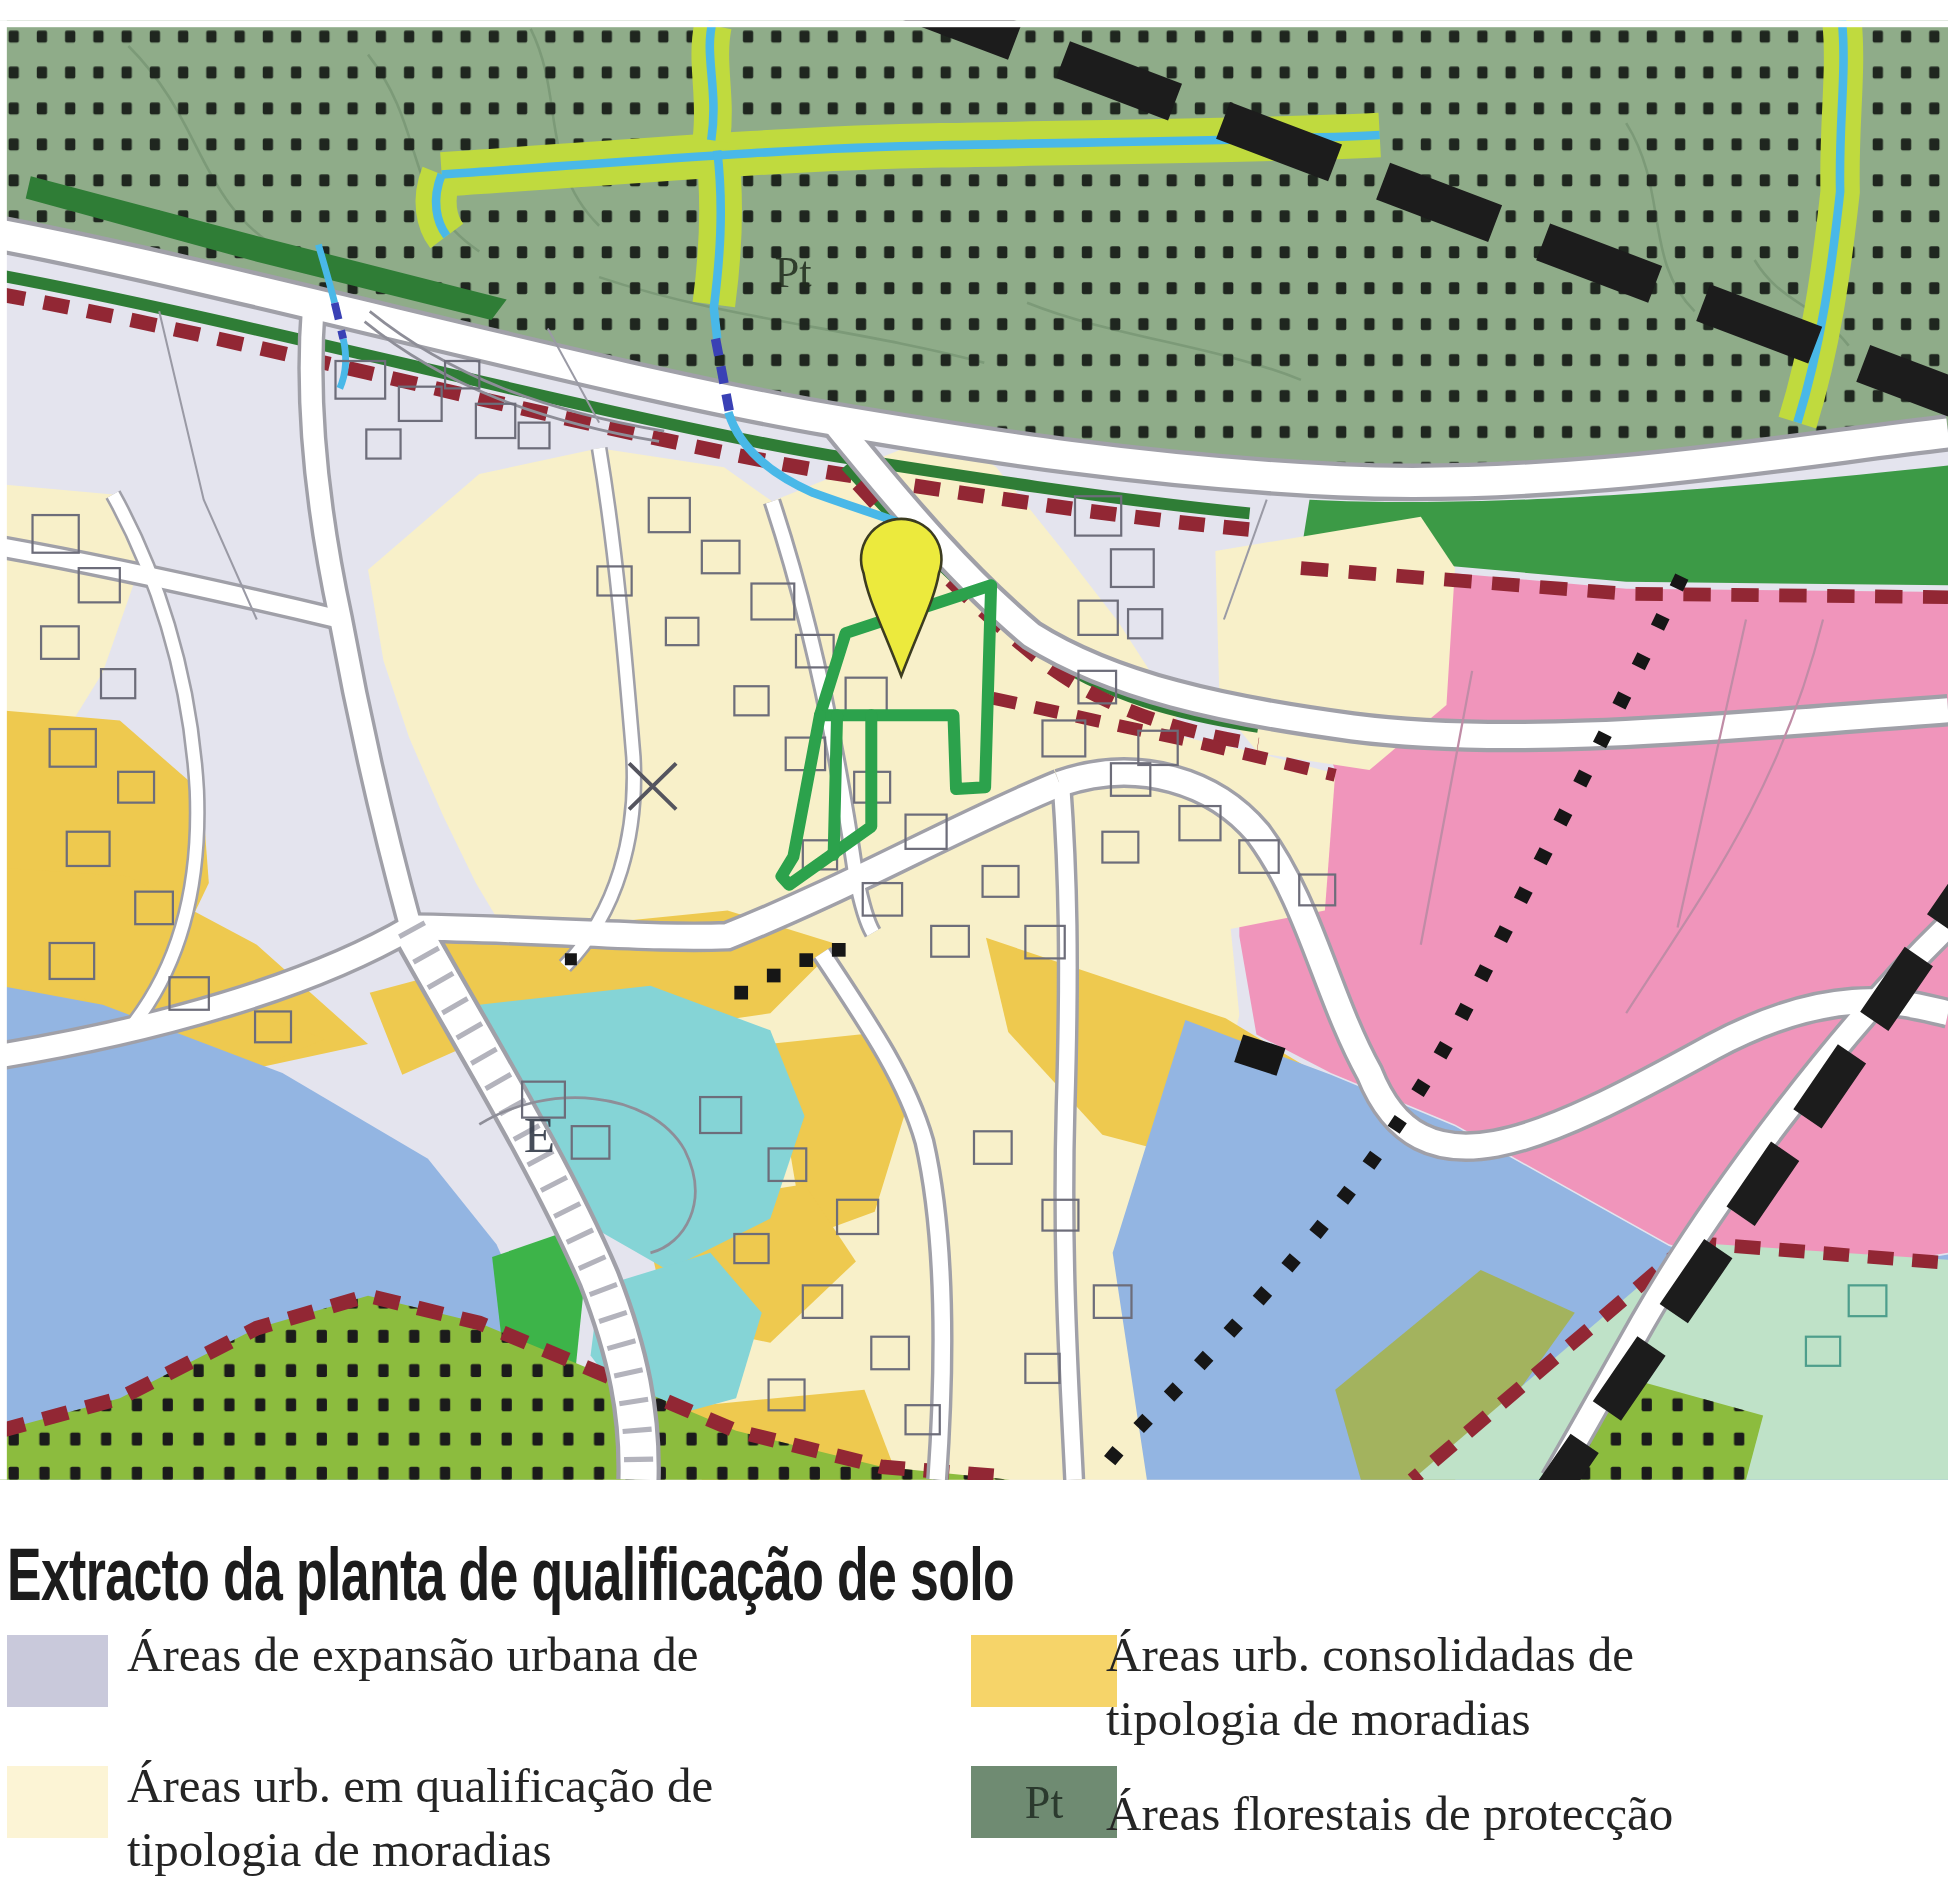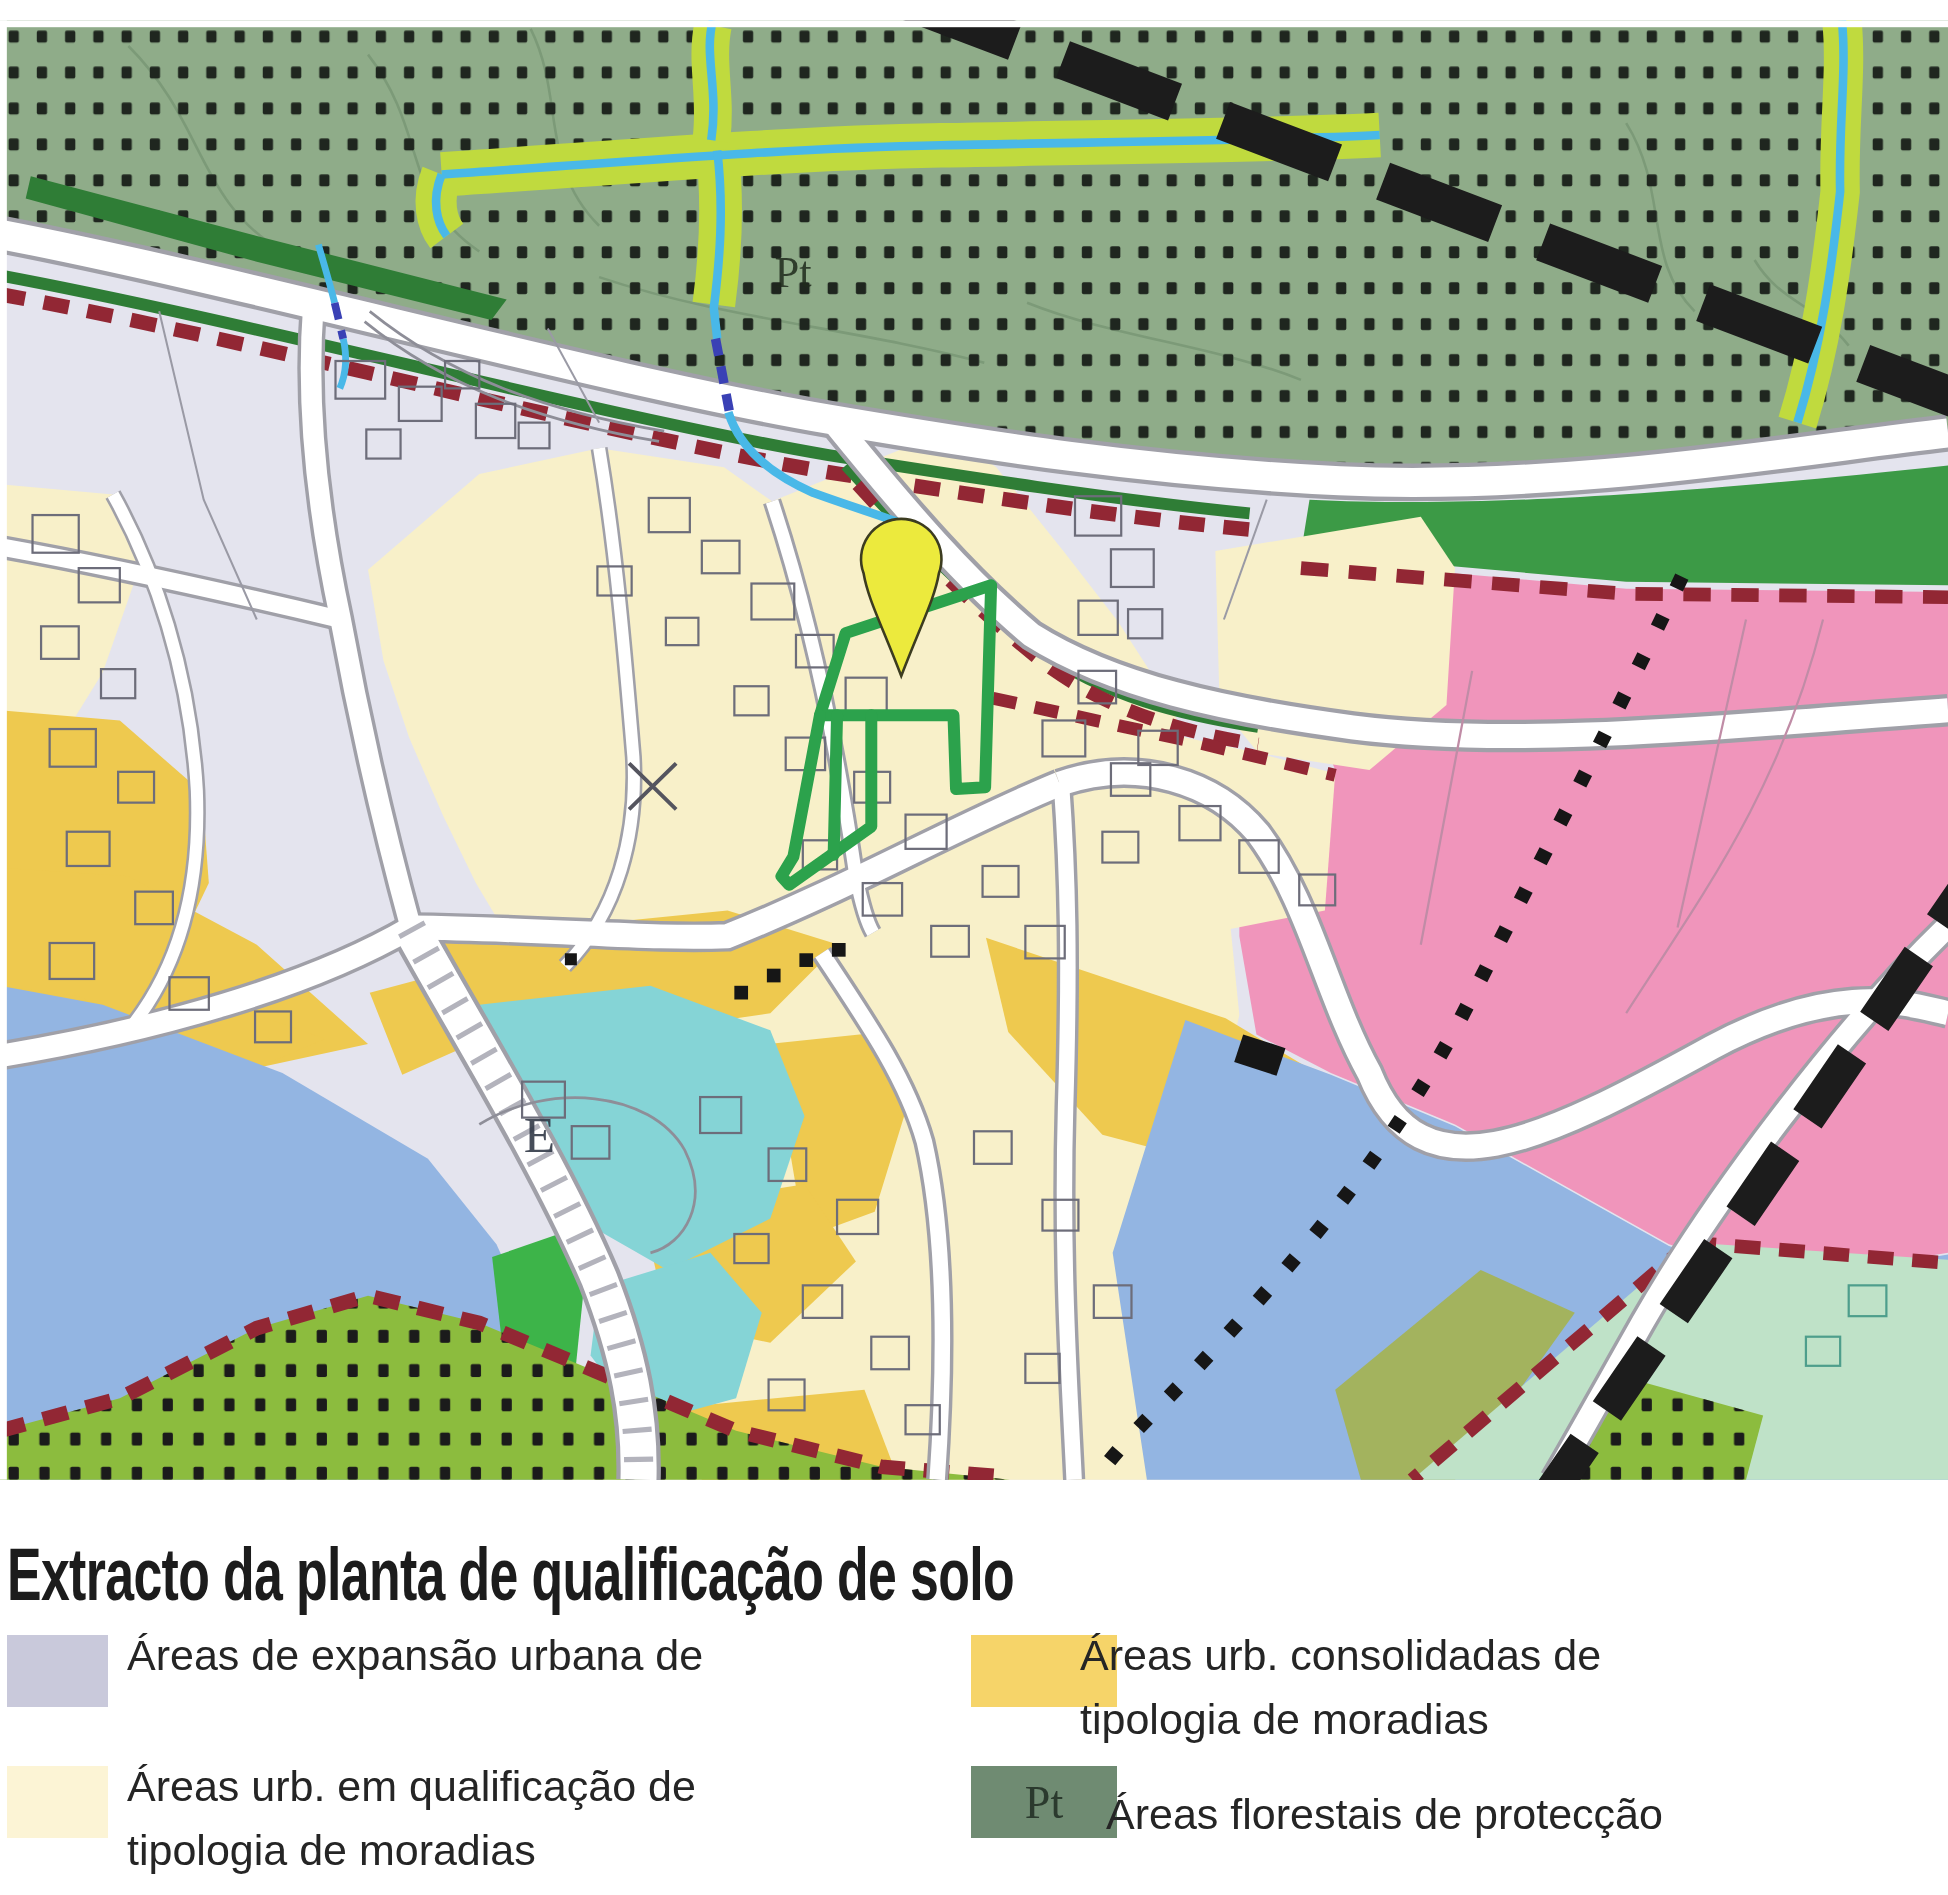--- a/index.html
+++ b/index.html
@@ -7,21 +7,21 @@
         font-family:"Liberation Sans",sans-serif;margin-top:20px;}
   .map-wrap{position:absolute;left:0;top:0;width:1948px;height:1460px;}
   svg{display:block;}
   .bld{fill:none;stroke:#6d6d7a;stroke-width:2.6;}
   .bldm{fill:none;stroke:#4e9e8c;stroke-width:2.6;}
   .title{position:absolute;left:6.8px;top:1512px;font-size:74px;font-weight:bold;color:#1c1c1c;
          white-space:nowrap;transform:scaleX(0.70);transform-origin:left top;letter-spacing:-0.9px;}
   .legend{position:absolute;left:0;top:0;width:1948px;height:1895px;pointer-events:none;}
   .sw{position:absolute;display:flex;align-items:center;justify-content:center;}
   .sw .code{font-family:"Liberation Serif",serif;font-size:46px;color:#2b3a2e;}
-  .ltxt{position:absolute;font-family:Liberation Sans, sans-serif;font-size:43px;line-height:64px;
+  .ltxt{position:absolute;font-family:Liberation Serif, serif;font-size:49px;line-height:64px;
         color:#252525;white-space:nowrap;}
 </style>
 </head>
 <body>
 
 <div class="page">
 
   <div class="map-wrap">
   <svg width="1948" height="1460" viewBox="0 0 2276 1705">
     <defs>
@@ -303,21 +303,21 @@
     <div>
       <div class="sw" style="left:6.8px;top:1746px;width:101px;height:72px;;background:#fcf4d5"></div>
       <div class="ltxt" style="left:127px;top:1734px;">
         <div>Áreas urb. em qualificação de</div>
         <div>tipologia de moradias</div>
       </div>
     </div>
 
     <div>
       <div class="sw" style="left:971px;top:1615px;width:146px;height:72px;;background:#f6d469"></div>
-      <div class="ltxt" style="left:1080px;top:1603px;">
+      <div class="ltxt" style="left:1106px;top:1603px;">
         <div>Áreas urb. consolidadas de</div>
         <div>tipologia de moradias</div>
       </div>
     </div>
 
     <div>
       <div class="sw" style="left:971px;top:1746px;width:146px;height:72px;;background:#6f8b72">
         <span class="code">Pt</span>
       </div>
       <div class="ltxt" style="left:1106px;top:1762px;">

